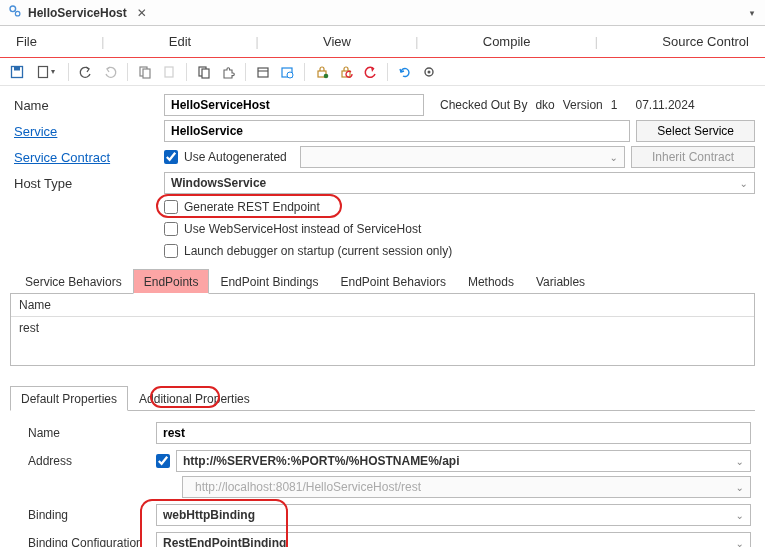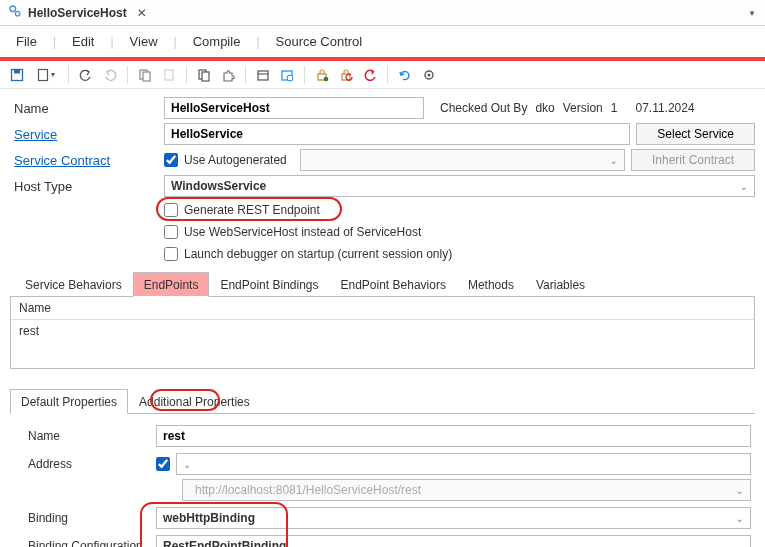--- a/index.html
+++ b/index.html
@@ -38,21 +38,22 @@
     width: 18px; height: 18px; margin-right: 4px;
     display: flex; align-items: center; justify-content: center;
     cursor: pointer; color: #555;
     font-size: 9px;
   }
   .menubar {
     display: flex;
     align-items: center;
     padding: 4px 6px;
     gap: 4px;
-    border-bottom: 4px solid #ef4444;
+    border-bottom: 1px solid #ef4444;
+    justify-content: space-between;
   }
   .menubar .item {
     padding: 4px 10px;
     cursor: pointer;
     font-size: 13px;
   }
   .menubar .sep {
     color: #ccc;
     padding: 0 2px;
   }
@@ -368,20 +369,21 @@
 
   <div class="prop-form rel">
     <div class="row">
       <div class="label">Name</div>
       <input type="text" class="full" style="font-weight: bold;" value="rest">
     </div>
     <div class="row">
       <div class="label">Address</div>
       <input type="checkbox" class="chk" checked="" style="">
       <div class="select full">
+          <span style="font-weight:bold">http://%SERVER%:%PORT%/%HOSTNAME%/api</span>
           <span class="arrow">⌄</span>
         </div>
     </div>
     <div class="row neg-top">
       <div class="label"></div>
       <div style="width:20px"></div>
       <div class="select disabled full">
           <span class="addr-hint">http://localhost:8081/HelloServiceHost/rest</span>
           <span class="arrow">⌄</span>
         </div>

